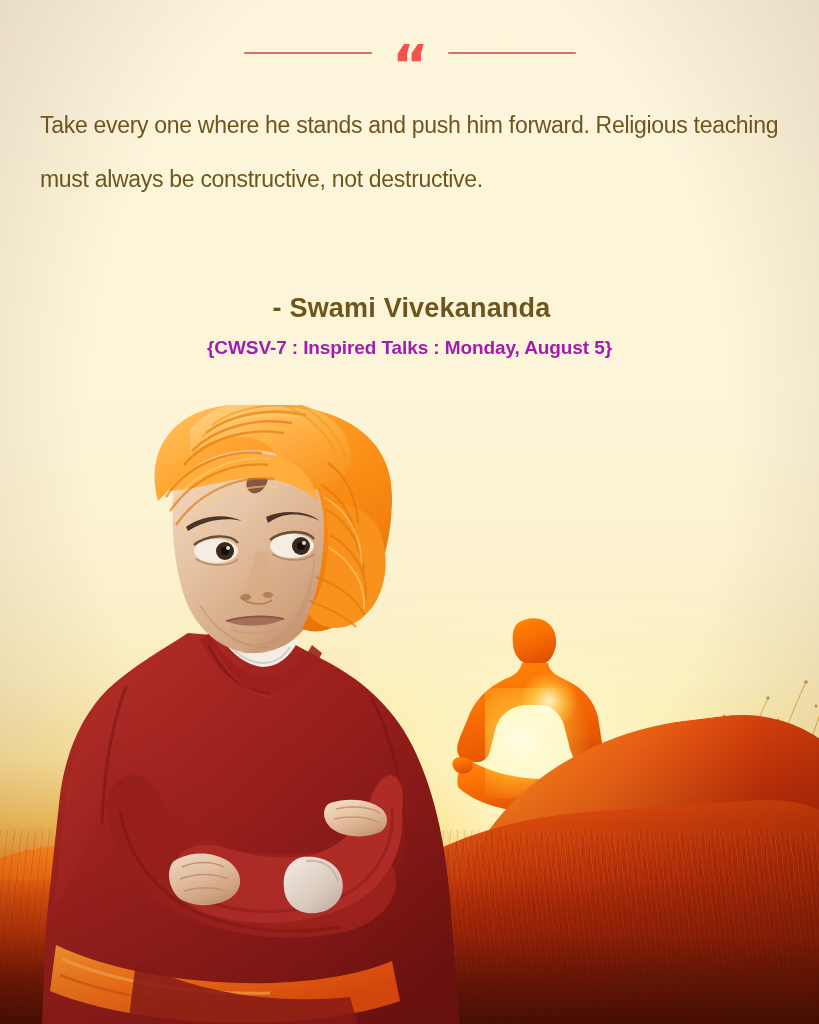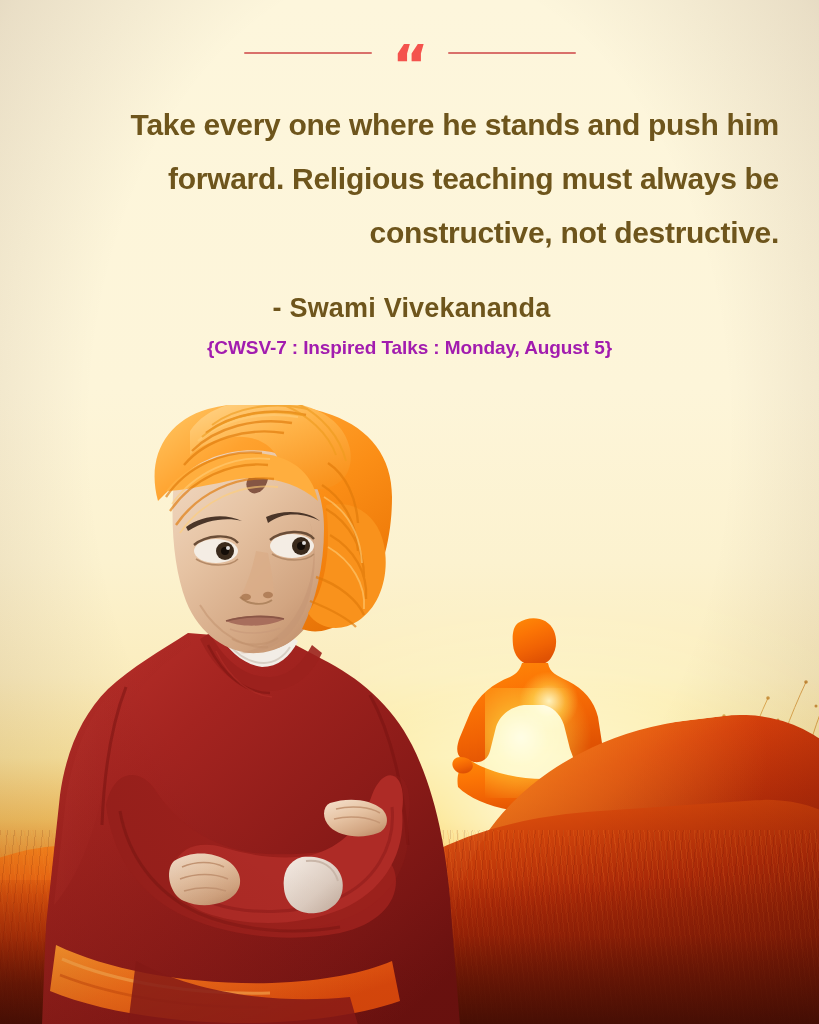--- a/index.html
+++ b/index.html
@@ -52,26 +52,26 @@
     top:12px;
     color:#F4534D;
     letter-spacing:-2px;
     user-select:none;
   }
 
   .quote-text {
     position:absolute;
     left:40px; top:98px;
     width:739px;
-    font-size:30px;
-    font-weight:bold;
+    font-size:23px;
+    font-weight:normal;
     line-height:54px;
     letter-spacing:-0.3px;
     color:#6E551C;
-    text-align:right;
+    text-align:left;
     font-family:"Liberation Sans", sans-serif;
   }
 
   .attrib {
     position:absolute;
     left:2px; top:293px;
     width:819px;
     text-align:center;
     font-size:27px;
     font-weight:bold;

